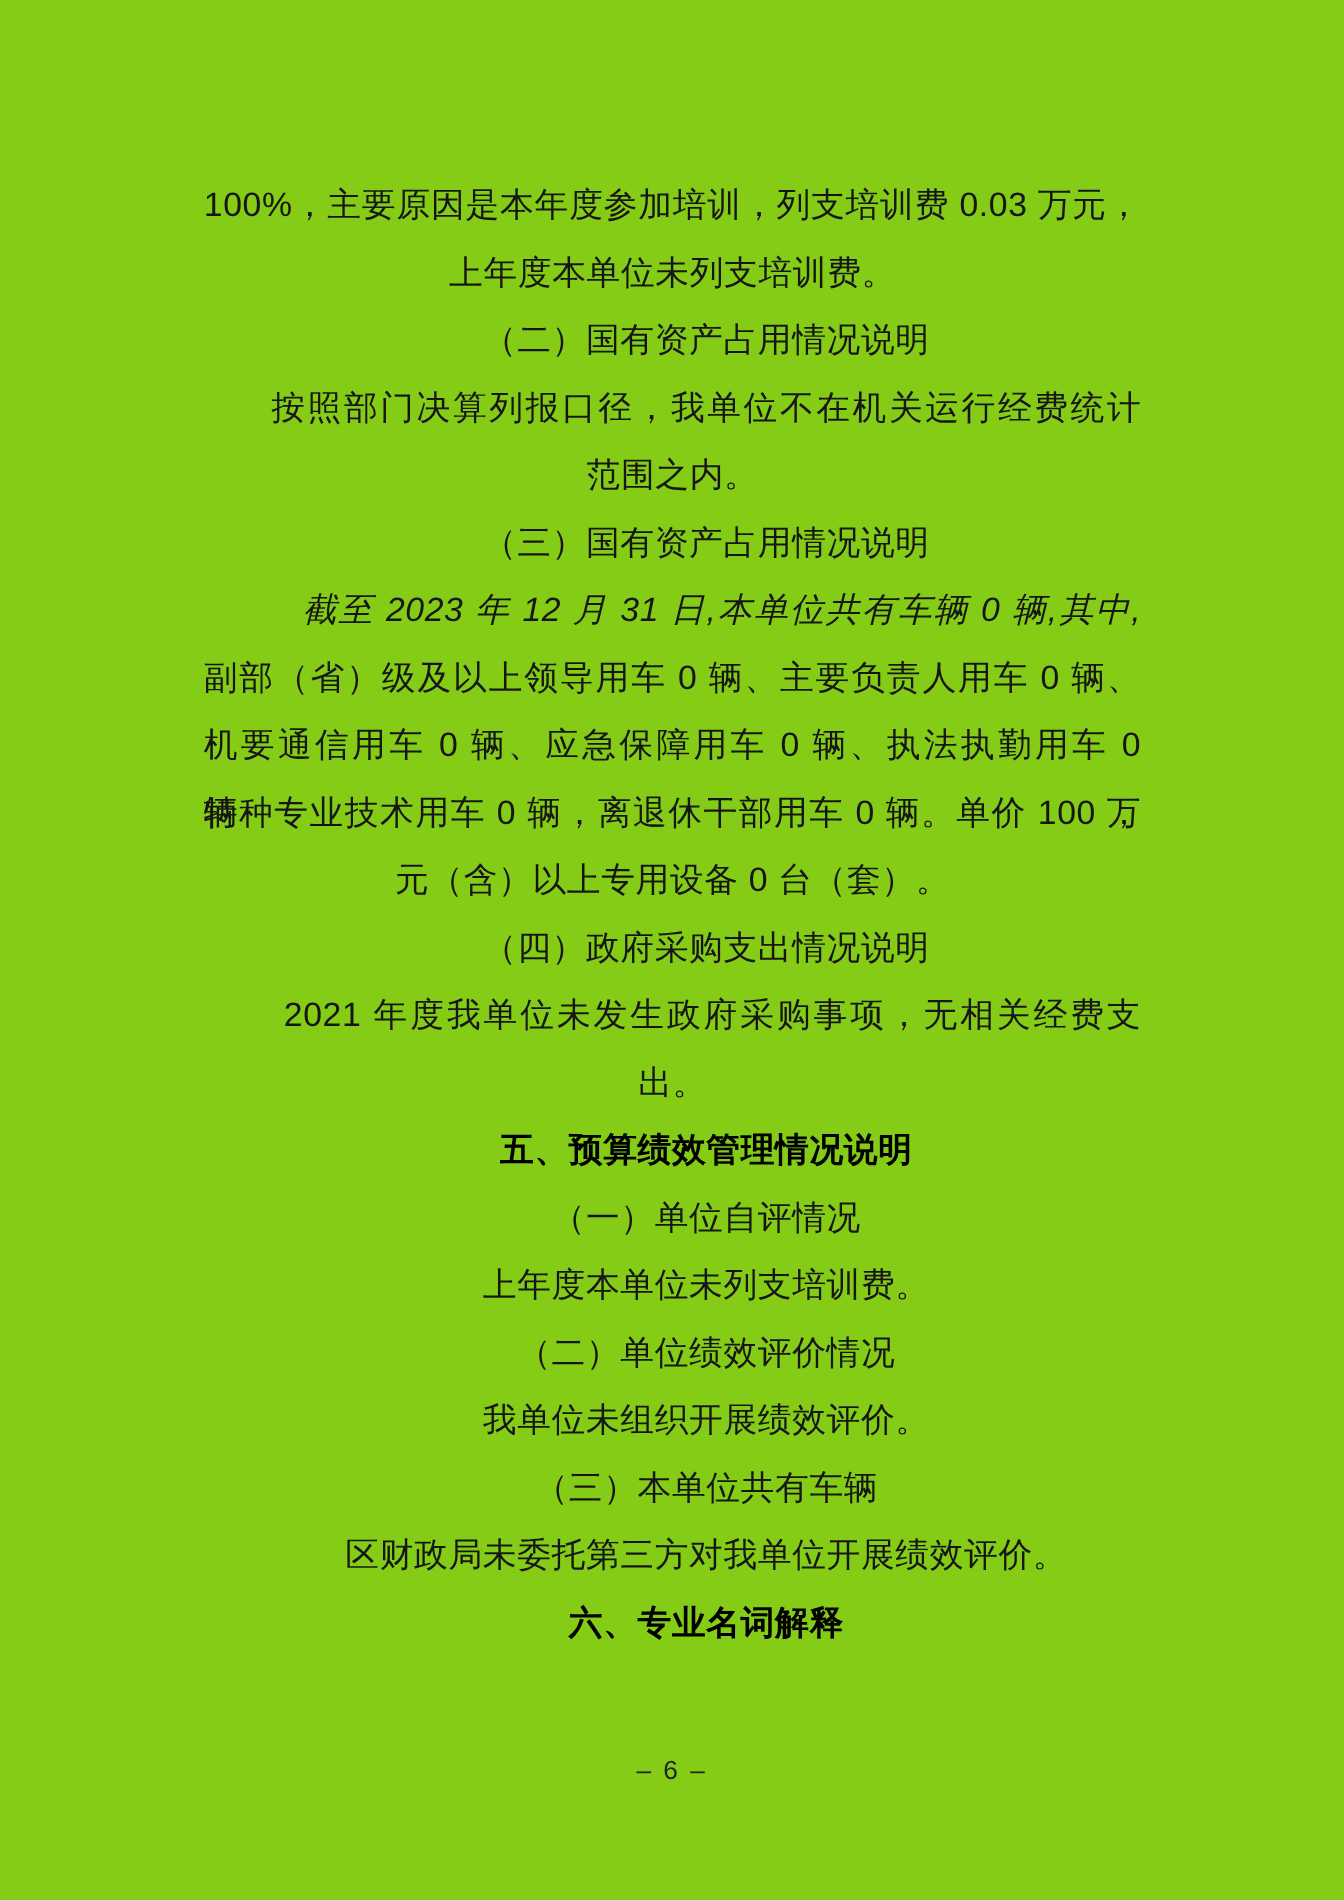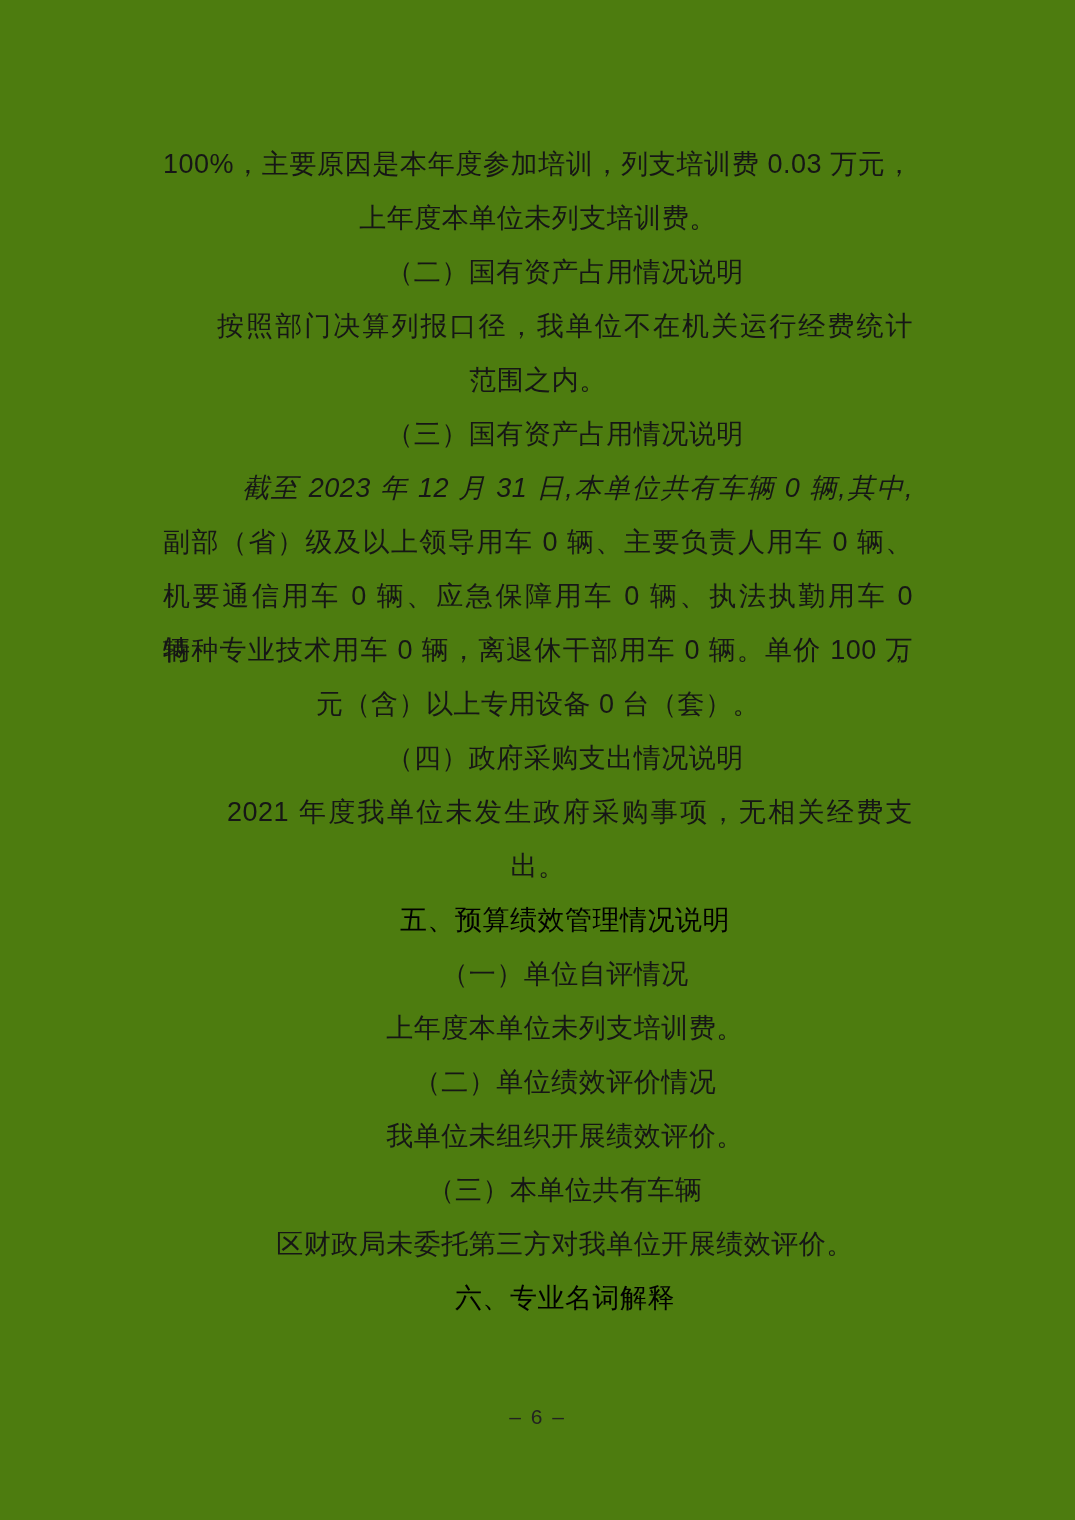--- a/index.html
+++ b/index.html
@@ -4,21 +4,21 @@
 <style>
   html, body {
     margin: 0;
     padding: 0;
     background: #ffffff;
   }
   .page {
     position: relative;
     width: 1075px;
     height: 1520px;
-    background: #4d7c0f;
+    background: #84cc16;
     overflow: hidden;
     font-family: "Liberation Sans", serif;
     color: #161616;
   }
   .content {
     position: absolute;
     left: 163px;
     top: 137px;
     width: 750px;
   }
@@ -37,21 +37,21 @@
     text-justify: inter-character;
     white-space: normal;
   }
   
   .i  { text-indent: 54px; }
   
   .i1 { text-indent: 79px; font-style: italic; }
   
   .i2 { text-indent: 64px; }
   
-  .b  { font-weight: 400; color: #000000; }
+  .b  { font-weight: 700; color: #000000; }
   .footer {
     position: absolute;
     top: 1402px;
     left: 0;
     width: 100%;
     text-align: center;
     font-size: 21px;
     line-height: 30px;
     color: #222222;
     letter-spacing: 2px;

